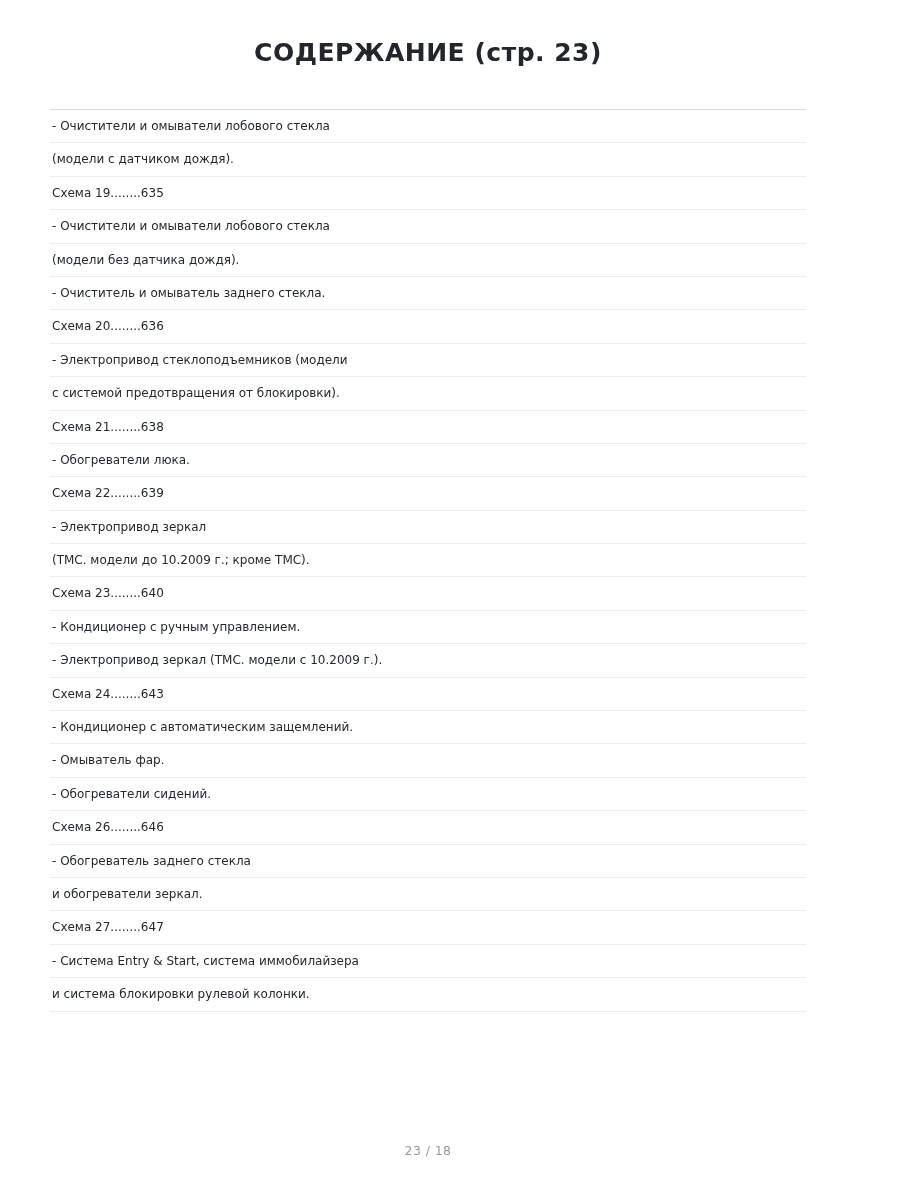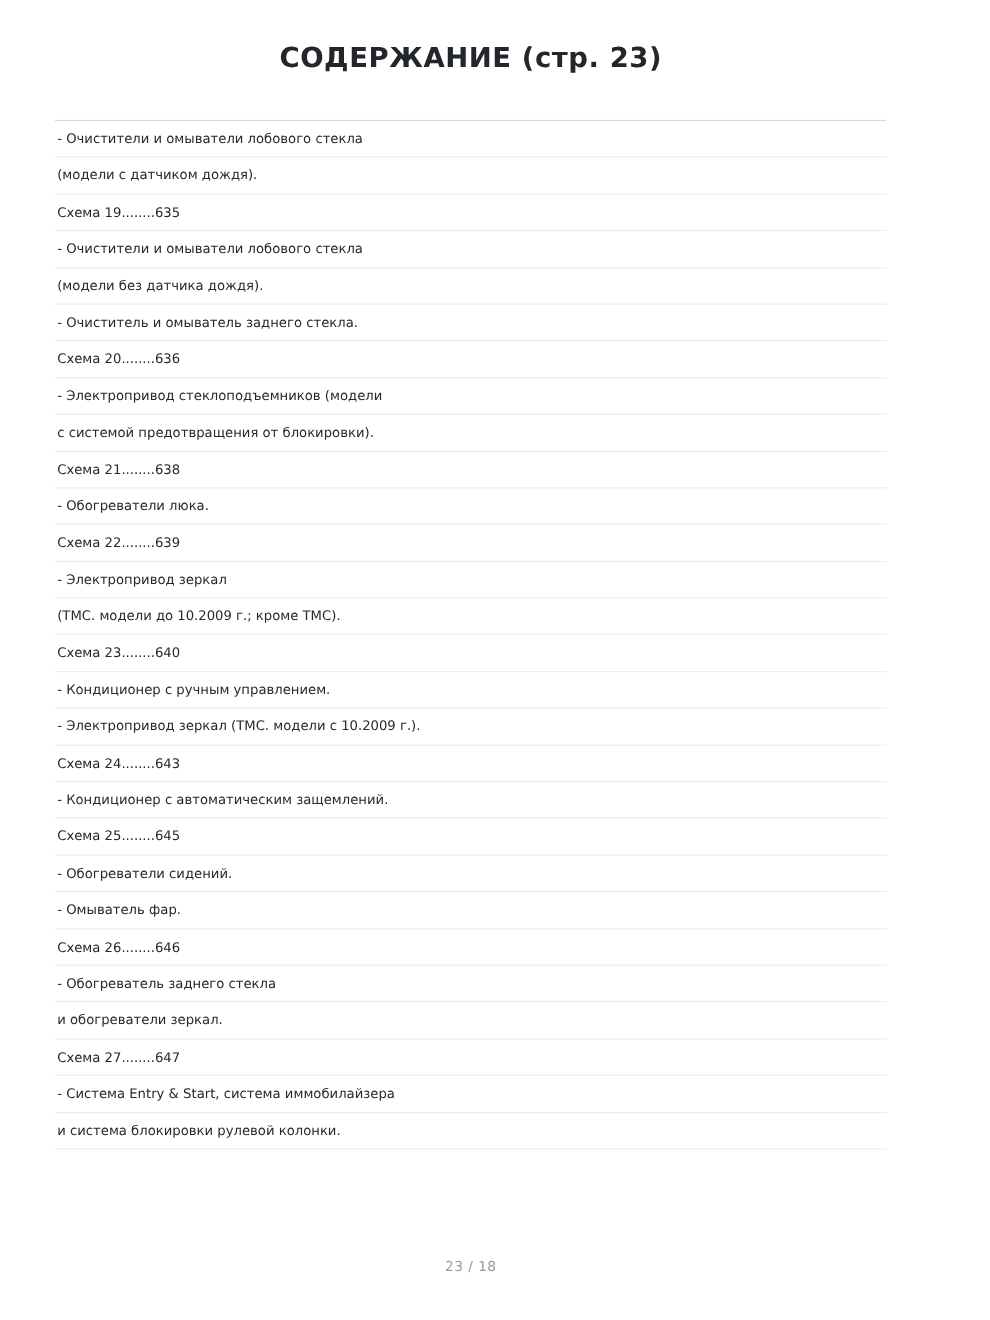--- a/index.html
+++ b/index.html
@@ -88,23 +88,22 @@
       <div class="toc-row">Схема 21........638</div>
       <div class="toc-row">- Обогреватели люка.</div>
       <div class="toc-row">Схема 22........639</div>
       <div class="toc-row">- Электропривод зеркал</div>
       <div class="toc-row">(TMC. модели до 10.2009 г.; кроме TMC).</div>
       <div class="toc-row">Схема 23........640</div>
       <div class="toc-row">- Кондиционер с ручным управлением.</div>
       <div class="toc-row">- Электропривод зеркал (TMC. модели с 10.2009 г.).</div>
       <div class="toc-row">Схема 24........643</div>
       <div class="toc-row">- Кондиционер с автоматическим защемлений.</div>
-      <div class="toc-row">Схема 25........645</div>
+      <div class="toc-row">- Омыватель фар.</div>
       <div class="toc-row">- Обогреватели сидений.</div>
-      <div class="toc-row">- Омыватель фар.</div>
       <div class="toc-row">Схема 26........646</div>
       <div class="toc-row">- Обогреватель заднего стекла</div>
       <div class="toc-row">и обогреватели зеркал.</div>
       <div class="toc-row">Схема 27........647</div>
       <div class="toc-row">- Система Entry &amp; Start, система иммобилайзера</div>
       <div class="toc-row">и система блокировки рулевой колонки.</div>
     </div>
 
   <div class="page-footer">23 / 18</div>
 </div>

